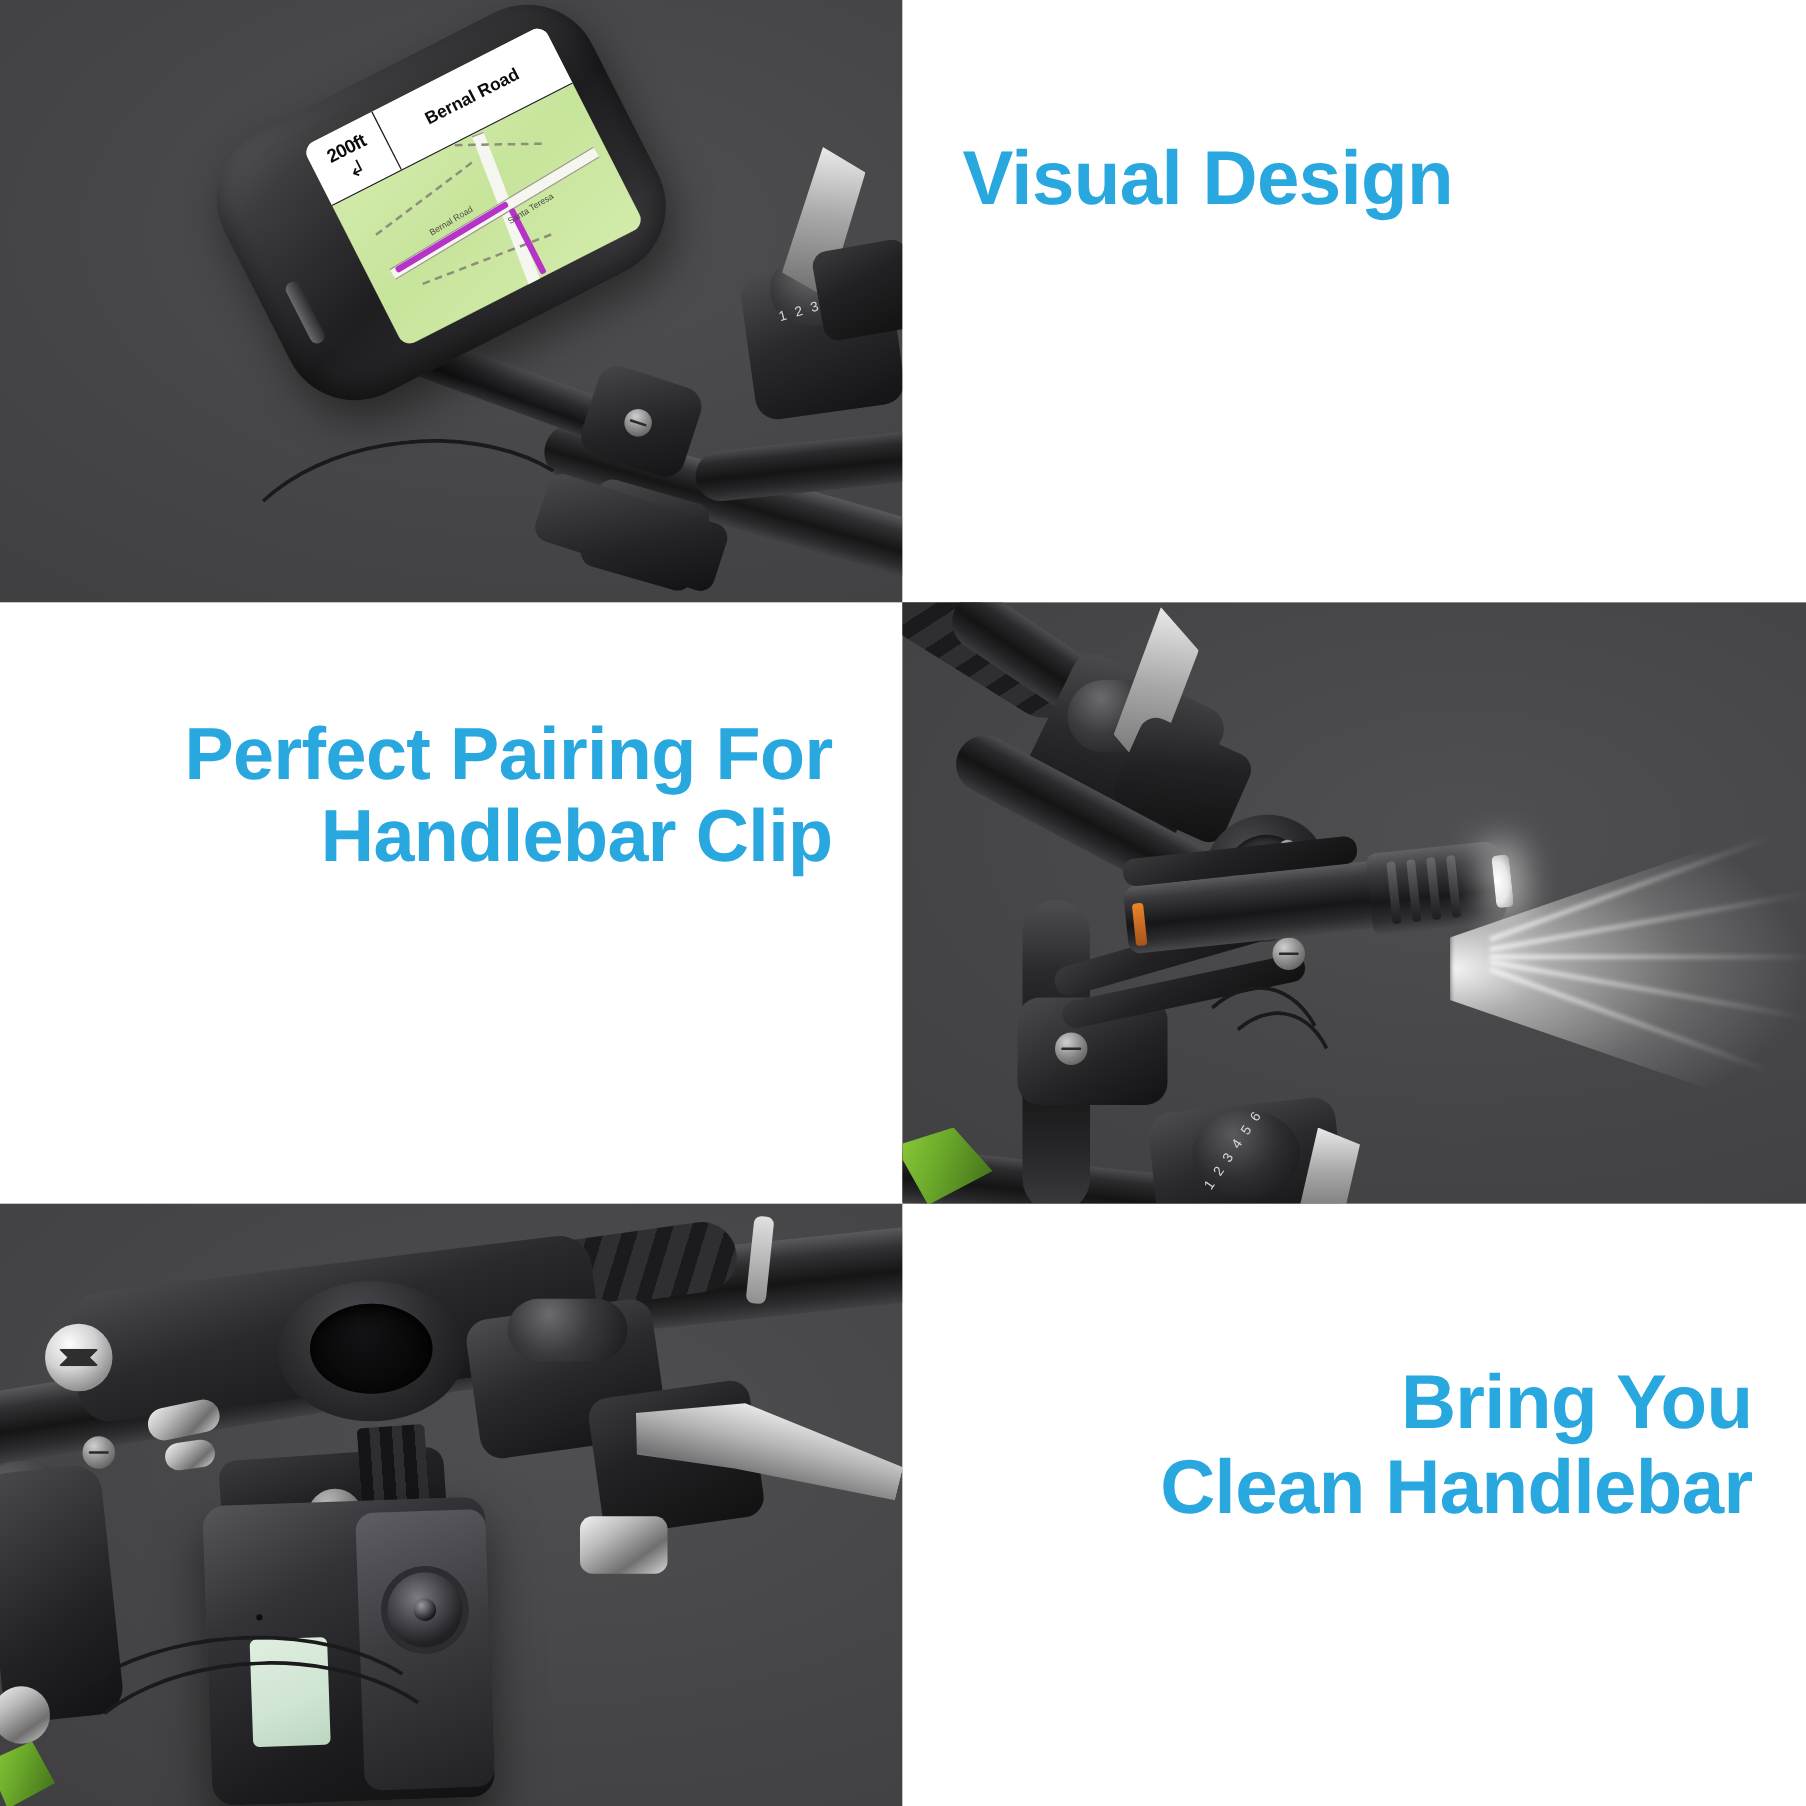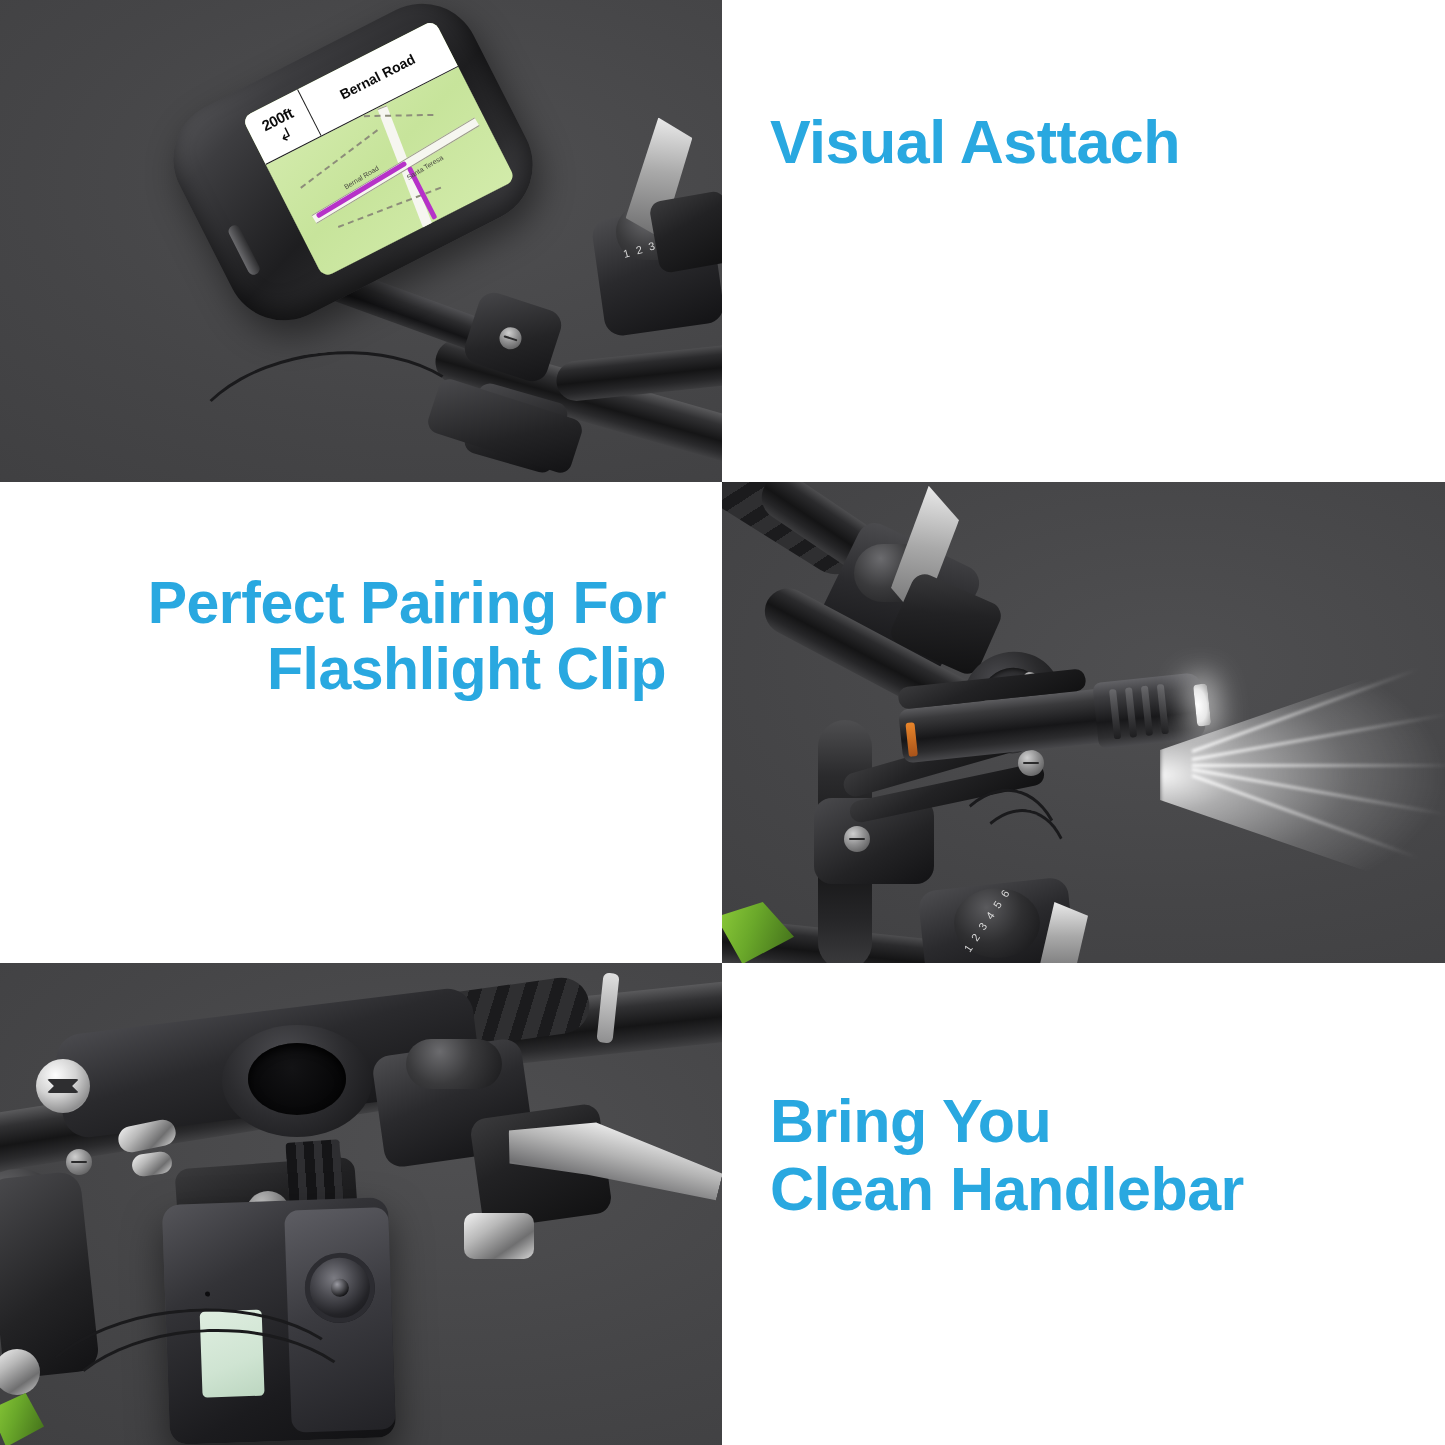--- a/index.html
+++ b/index.html
@@ -64,21 +64,21 @@
     white-space: pre-line;
     font-weight: normal;
   }
 
   
   .copy-1 { left: 48px; top: 108px; width: 620px; text-align: left; }
   
   .copy-2 { left: 40px; top: 88px;  width: 626px; text-align: right; }
   .copy-2 .bodycopy { line-height: 1.74; }
   
-  .copy-3 { left: 48px; top: 124px; width: 620px; text-align: left; }
+  .copy-3 { left: 60px; top: 124px; width: 620px; text-align: right; }
 
   
   .bg-vignette {
     position: absolute;
     inset: 0;
     background:
       radial-gradient(130% 110% at 62% 38%, #4f4f51 0%, #454547 45%, #3b3b3d 100%);
   }
   .tube {
     position: absolute;
@@ -542,28 +542,28 @@
 Road</div>
         </div>
       </div>
     </div>
 
     <div class="cable" style="left:180px; top:352px; width:300px; height:190px; transform:rotate(-6deg);"></div>
   </div>
 
   <div class="panel p-tr copy">
     <div class="copy-inner copy-1">
-      <h2 class="headline">Visual Asttach</h2>
+      <h2 class="headline">Visual Design</h2>
     </div>
   </div>
 
   <div class="panel p-ml copy">
     <div class="copy-inner copy-2">
       <h2 class="headline headline-2">Perfect Pairing For
-Flashlight Clip</h2>
+Handlebar Clip</h2>
     </div>
   </div>
 
   <div class="panel p-mr photo">
     <div class="bg-vignette"></div>
 
     <div class="rubber-grip" style="left:-20px; top:6px; width:170px; height:56px; transform:rotate(32deg);"></div>
     <div class="tube" style="left:24px; top:44px; width:230px; height:46px; transform:rotate(34deg);"></div>
     <div class="shift-body" style="left:112px; top:58px; width:132px; height:118px; transform:rotate(26deg);"></div>
     <div class="barend" style="left:132px; top:62px; width:76px; height:58px;"></div>

